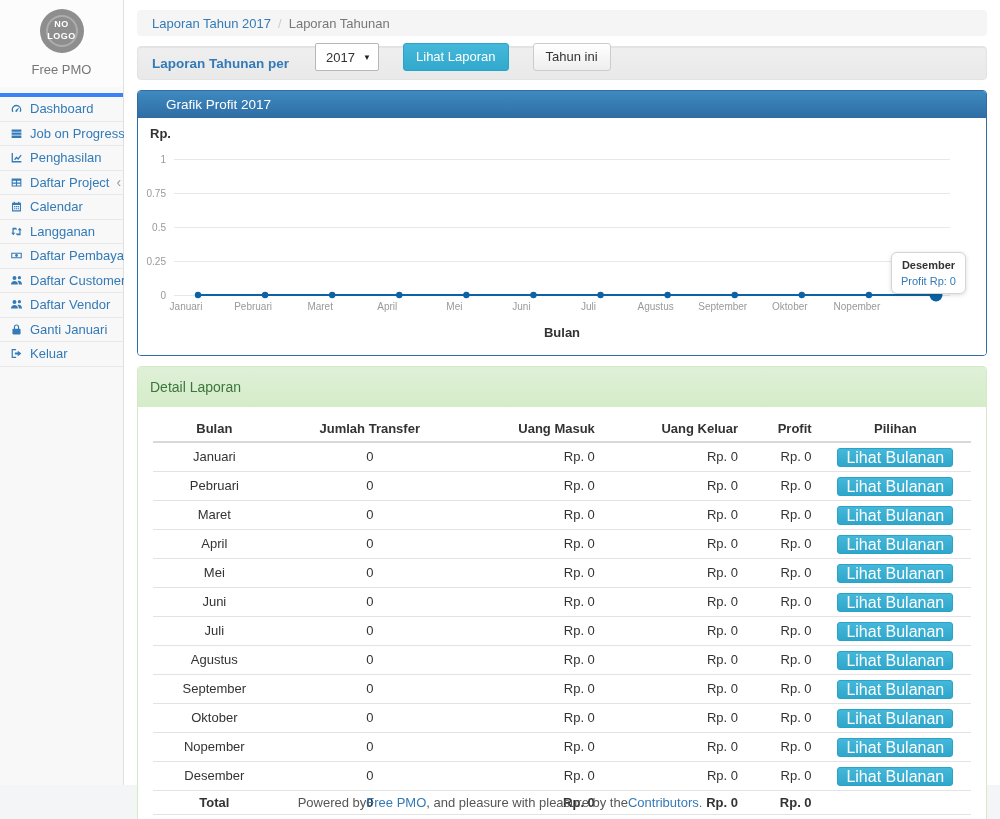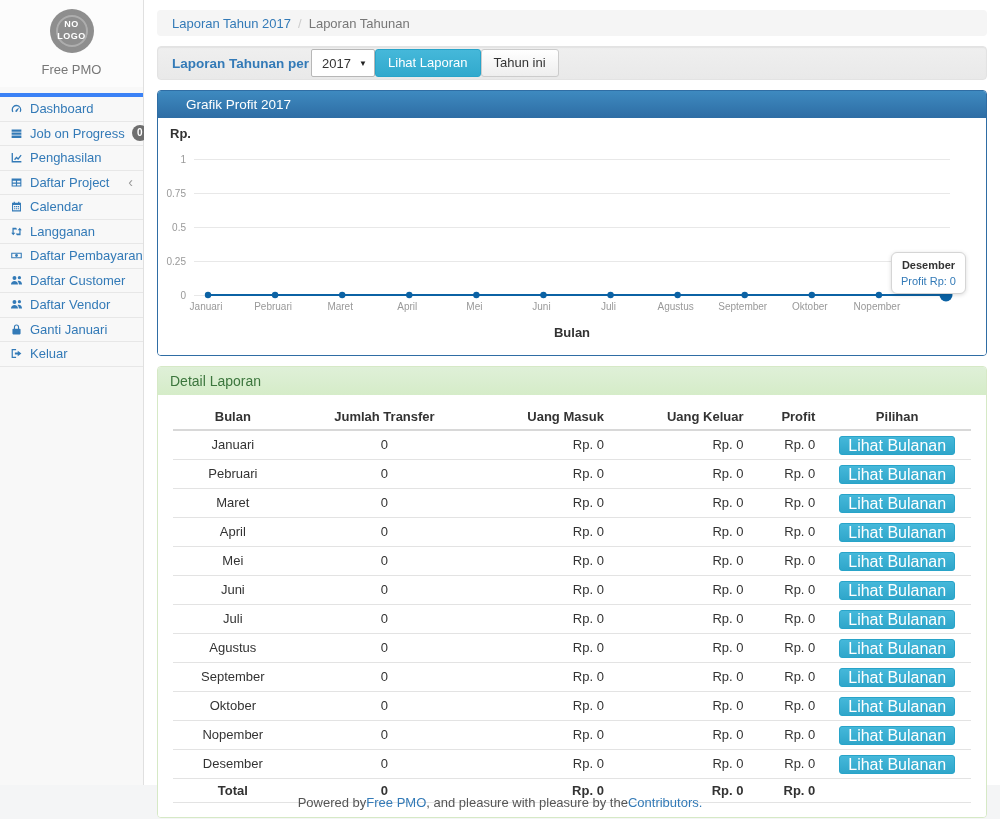--- a/index.html
+++ b/index.html
@@ -1,21 +1,21 @@
 <!DOCTYPE html>
 <html><head>
 <meta charset="utf-8">
 <style>
   * { box-sizing: border-box; }
   body { margin:0; font-family:"Liberation Sans","DejaVu Sans",sans-serif; background:#fff; }
   .app { width:1000px; height:819px; position:relative; background:#fff; overflow:hidden; }
   .main-row { display:flex; height:785px; }
 
   
-  .sidebar { width:144px; background:#f8f8f8; border-right:1px solid #e0e0e0; flex:none; }
+  .sidebar { width:124px; background:#f8f8f8; border-right:1px solid #e0e0e0; flex:none; }
   .logo-box { padding:9px 0 10px; text-align:center; background:#fcfcfc; }
   .stamp { margin:0 auto; width:44px; height:44px; background:#8e8e8e; border:6px dotted #8e8e8e;
            border-radius:50%; color:#fff; display:flex; align-items:center; justify-content:center;
            font-size:9px; font-weight:bold; line-height:1.3; letter-spacing:.5px; text-align:center;
            box-shadow: inset 0 0 0 2px rgba(255,255,255,.28); }
   .brand { margin-top:9px; color:#777; font-size:13px; }
   .side-menu { border-top:4px solid #3b82f6;margin-top:6px; }
   .side-item { display:flex; align-items:center; gap:7px; padding:4px 10px;
                border-bottom:1px solid #e7e7e7; color:#337ab7; font-size:13px; cursor:pointer;
                height:24.5px; }
@@ -27,40 +27,40 @@
 
   
   .main { flex:1; padding:10px 13px; background:#fff; }
 
   .breadcrumb { background:#f5f5f5; border-radius:4px; padding:6px 15px; font-size:13px;
                 color:#777; height:26px; display:flex; align-items:center; }
   .bc-link { color:#337ab7; cursor:pointer; }
   .bc-sep { color:#ccc; padding:0 7px; }
 
   .well { margin-top:10px; background:linear-gradient(#efefef,#e9e9e9); border:1px solid #e3e3e3;
-          border-radius:4px; padding:8px 14px; display:flex; align-items:center; gap:0;
+          border-radius:4px; padding:8px 14px; display:flex; align-items:flex-end; gap:24px;
           height:34px; box-shadow: inset 0 1px 1px rgba(0,0,0,.05); }
   .well-label { color:#337ab7; font-weight:bold; font-size:13.5px; margin-right:2px; }
   .select-box { width:64px; height:28px; background:#fff; border:1px solid #b7b7b7; border-radius:2px;
                 display:flex; align-items:center; justify-content:space-between; padding:0 7px 0 10px;
                 font-size:13px; color:#333; cursor:pointer; }
   .caret { font-size:8px; color:#222; }
   .btn { font-size:13px; border-radius:3px; padding:5px 12px; border:1px solid transparent;
          cursor:pointer; line-height:16px; font-family:inherit; }
   .btn-info { background:linear-gradient(#45b8da,#31a9cd); border-color:#28a4c9; color:#fff; }
   .btn-default { background:linear-gradient(#fff,#eee); border-color:#ccc; color:#333; }
 
   
   .panel { margin-top:10px; border-radius:4px; background:#fff; }
   .panel-primary { border:1px solid #2f6da4; }
   .panel-primary > .panel-heading { background:linear-gradient(#3e8ac0,#2e6da4); color:#fff;
         padding:6px 28px; font-size:13.5px; border-radius:3px 3px 0 0; line-height:15px; }
   .panel-success { border:1px solid #d6e9c6; }
   .panel-success > .panel-heading { background:linear-gradient(#dff0d8,#d5ecc8); color:#3c763d;
-        padding:6px 12px; font-size:14px; border-radius:3px 3px 0 0; line-height:16px; }
+        padding:12px 12px; font-size:14px; border-radius:3px 3px 0 0; line-height:16px; }
 
   
   .chart-body { position:relative; padding:8px 36px 15px 12px; background:#fff; border-radius:0 0 3px 3px; }
   .ylab { font-weight:bold; font-size:13px; color:#333; line-height:15px; }
   .plot-outer { margin-left:24px; }
   .plot { position:relative; margin-top:18px; height:136px; }
   .gridline { position:absolute; left:0; right:0; height:1px; background:#e8e8e8; }
   .ytick { position:absolute; right:calc(100% + 8px); transform:translateY(-50%); font-size:10px; color:#999; }
   .chart-svg { position:absolute; left:0; top:0; width:100%; height:100%; overflow:visible; }
   .xtick { position:absolute; top:142px; transform:translateX(-50%); font-size:10px; color:#999; white-space:nowrap; }

